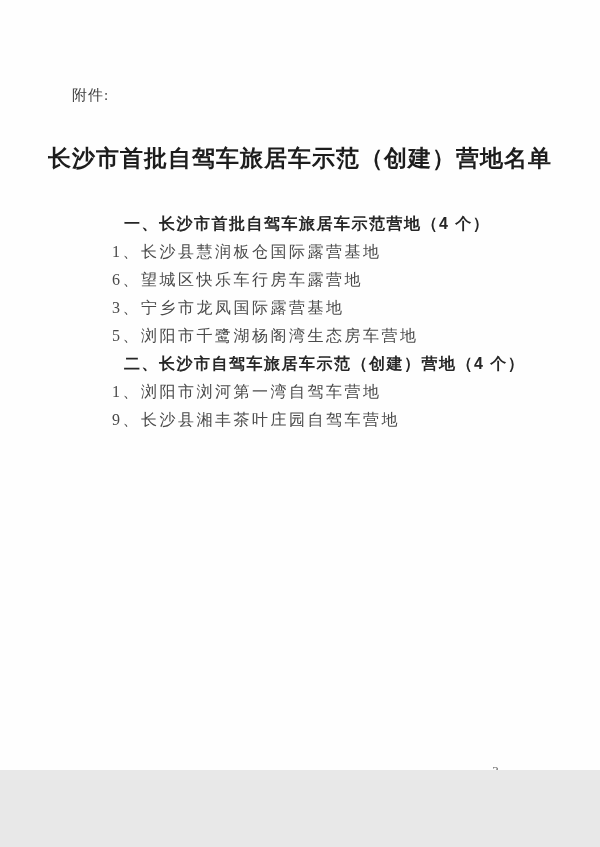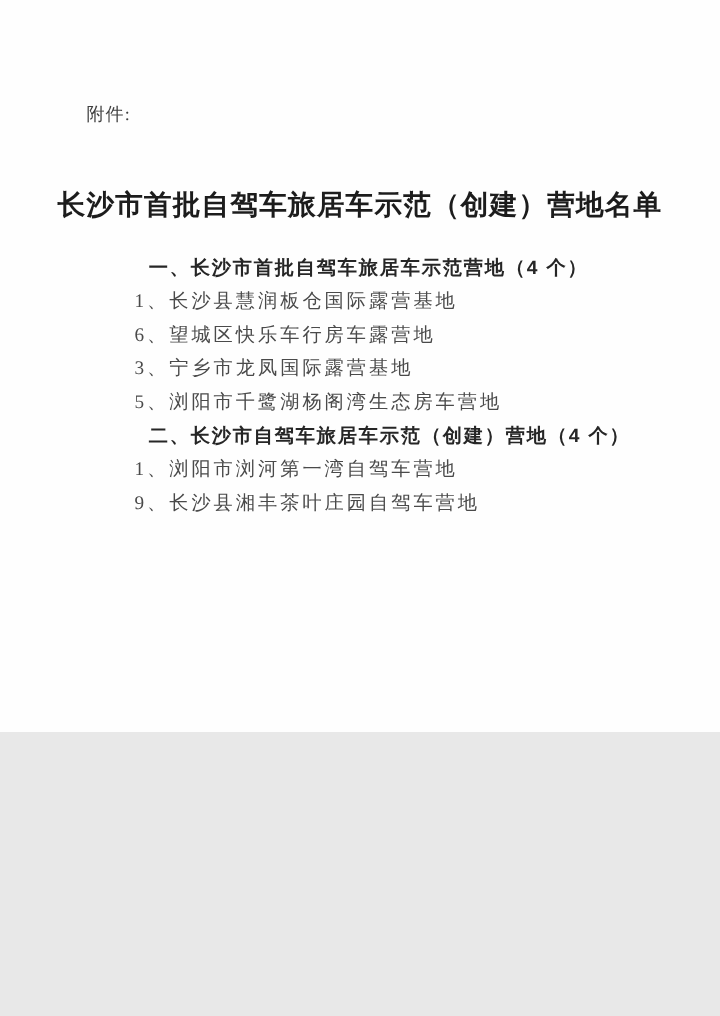--- a/index.html
+++ b/index.html
@@ -3,40 +3,40 @@
 <meta charset="utf-8">
 <style>
   html, body {
     margin: 0;
     padding: 0;
     background: #e8e8e8;
   }
   .page {
     position: relative;
     width: 600px;
-    height: 610px;
+    height: 770px;
     margin: 0 auto;
     background: #fefefe;
     overflow: hidden;
     font-family: "Liberation Serif", "DejaVu Serif", serif;
   }
   .attachment {
     position: absolute;
     left: 72px;
     top: 86px;
     font-size: 15px;
     letter-spacing: 1px;
     color: #3f3f3f;
   }
   .title {
     position: absolute;
     left: 0;
     right: 0;
     top: 143px;
-    margin: 12px;
+    margin: 0;
     text-align: center;
     font-size: 23px;
     font-weight: bold;
     letter-spacing: 1px;
     color: #1c1c1c;
     font-family: "Liberation Serif", "DejaVu Serif", serif;
   }
   .content {
     position: absolute;
     left: 112px;

